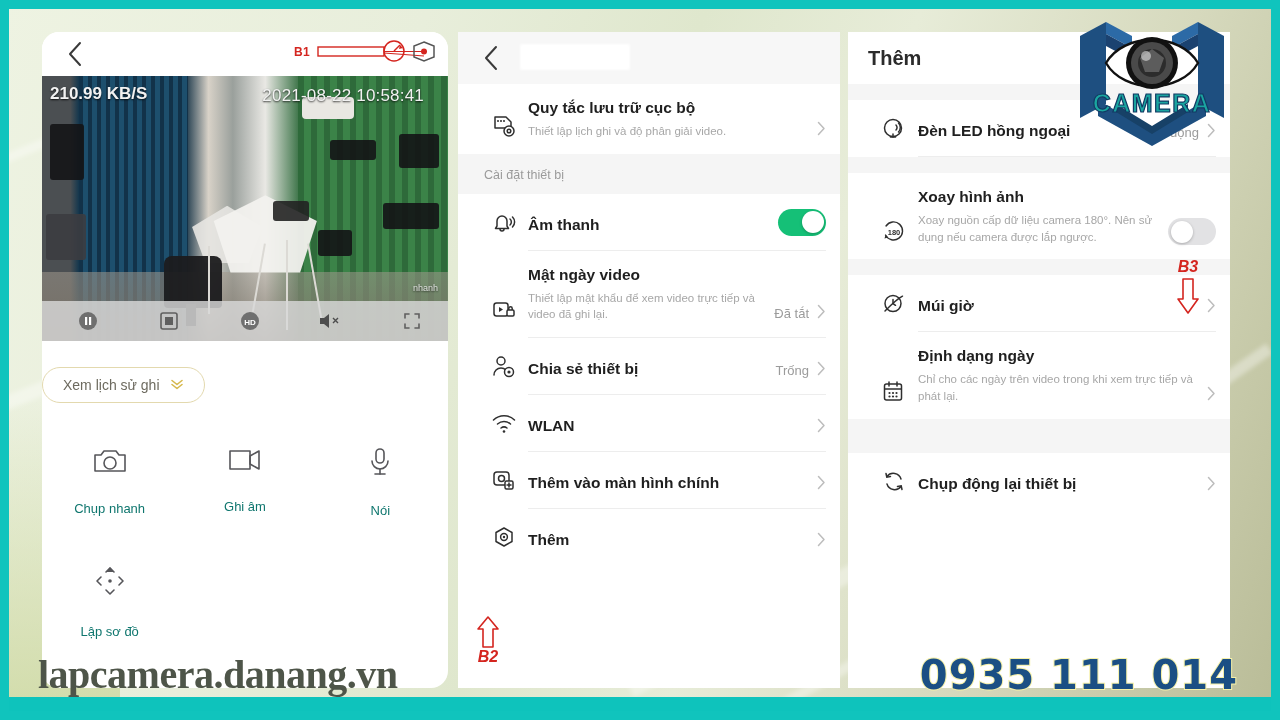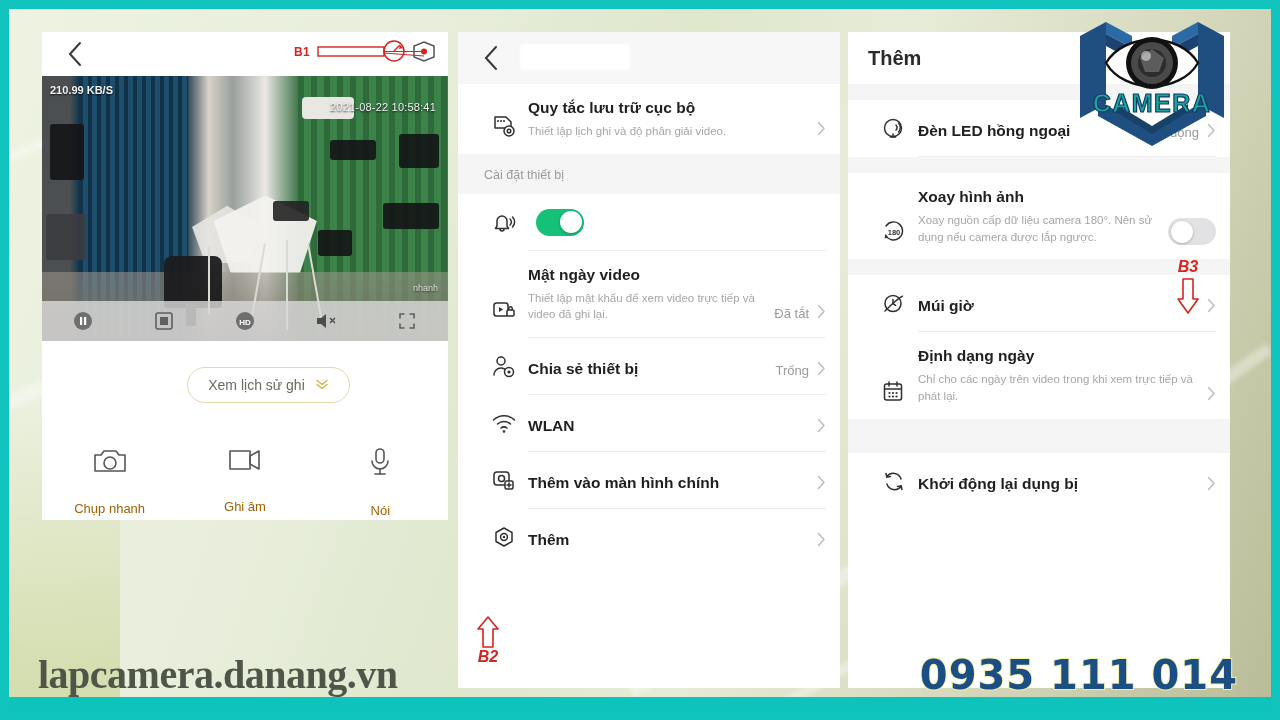--- a/index.html
+++ b/index.html
@@ -44,21 +44,21 @@
     background: #0ec3bc;
   }
 
   
   .panel {
     position: absolute;
     top: 32px;
     background: #ffffff;
     overflow: hidden;
   }
-  #panel-left   { left: 42px;  width: 406px; height: 488px; }
+  #panel-left   { left: 42px;  width: 406px; height: 656px; border-radius: 17px; }
   #panel-middle { left: 458px; width: 382px; height: 656px; }
   #panel-right  { left: 848px; width: 382px; height: 656px; }
 
   
   .lp-header {
     height: 44px; background: #fff;
     display: flex; align-items: center; position: relative;
   }
   .chev-back {
     width: 30px; height: 30px; margin-left: 18px;
@@ -124,50 +124,50 @@
     position: absolute; background: #141416; border-radius: 3px; opacity: .9;
   }
   .v-proj {
     position: absolute; left: 64%; top: 8%; width: 52px; height: 22px;
     background: #e9e7e2; border-radius: 4px;
   }
   .v-tripod {
     position: absolute; width: 2px; background: #dcdad5;
   }
   .v-label {
-    position: absolute; color: #f2f2f2; font-size: 11px;
+    position: absolute; color: #f2f2f2; font-size: 17px;
     text-shadow: 0 1px 2px rgba(0,0,0,.8);
     font-family: "Liberation Sans", sans-serif;
   }
   .v-bitrate { left: 8px; top: 8px; font-weight: 600; filter: blur(.3px); }
-  .v-time    { right: 12px; top: 10px; letter-spacing: .2px; filter: blur(.3px); margin-top: 15px; }
+  .v-time    { right: 24px; top: 10px; letter-spacing: .2px; filter: blur(.3px); }
   .v-wm      { right: 10px; bottom: 48px; font-size: 9px; opacity: .85; }
 
   .v-controls {
     position: absolute; left: 0; right: 0; bottom: 0; height: 40px;
     background: rgba(216,216,216,.82);
     display: flex; align-items: center; justify-content: space-around;
   }
-  .v-ctrl { width: 30px; height: 30px; display: flex; align-items: center; justify-content: center; }
-
-  .history-wrap { display: flex; justify-content: center; margin-top: 26px; margin-left: 47px; }
+  .v-ctrl { width: 30px; height: 30px; display: flex; align-items: center; justify-content: flex-end; }
+
+  .history-wrap { display: flex; justify-content: flex-start; margin-top: 26px; }
   .history-btn {
     border: 1px solid #e3d9ae; border-radius: 20px;
     padding: 8px 20px; display: flex; align-items: center; gap: 10px;
     background: #fff;
   }
   .history-btn span.txt { font-size: 14px; color: #6d6a5f; }
 
   .action-row {
     display: flex; margin-top: 44px;
   }
   .action-cell {
     flex: 1; display: flex; flex-direction: column; align-items: center; gap: 22px;
   }
-  .action-cell .lbl { font-size: 13px; color: #a16207; }
+  .action-cell .lbl { font-size: 13px; color: #0f766e; }
   .action-row-2 { display: flex; margin-top: 46px; }
   .action-row-2 .action-cell { flex: 0 0 33.33%; }
 
   
   .sp-header {
     height: 52px; background: #f7f7f7; display: flex; align-items: center; position: relative;
   }
   .sp-header.white { background: #fff; }
   .redact {
     position: absolute; left: 62px; top: 12px; width: 110px; height: 26px;
@@ -448,20 +448,23 @@
 
   <div class="row">
     <div class="icon-col">
       <svg width="26" height="26" viewBox="0 0 26 26" fill="none" stroke="#2f2f2f" stroke-width="1.5" stroke-linecap="round" stroke-linejoin="round">
         <path d="M6 16 v-5 a5 5 0 0 1 10 0 v5 l1.5 2.5 h-13 z"></path>
         <path d="M9 19 a2 2 0 0 0 4 0"></path>
         <path d="M19 9 a4 4 0 0 1 0 6"></path>
         <path d="M21.5 7 a7 7 0 0 1 0 10"></path>
       </svg>
     </div>
+    <div class="body">
+      <div class="title">Âm thanh</div>
+    </div>
     <div class="right">
       <div class="toggle on">
           <div class="knob"></div>
         </div>
     </div>
   </div>
   <div class="row-sep"></div>
 
   <div class="row">
     <div class="icon-col">
@@ -684,21 +687,21 @@
   <div class="row">
     <div class="icon-col">
       <svg width="26" height="26" viewBox="0 0 26 26" fill="none" stroke="#2f2f2f" stroke-width="1.5" stroke-linecap="round">
         <path d="M20 10 a8 8 0 0 0 -14 -2.5"></path>
         <path d="M6 15 a8 8 0 0 0 14 2.5"></path>
         <path d="M5 4.5 L5.8 8.2 L9.5 7.4"></path>
         <path d="M21 20.5 L20.2 16.8 L16.5 17.6"></path>
       </svg>
     </div>
     <div class="body">
-      <div class="title">Khởi động lại dụng bị</div>
+      <div class="title">Chụp động lại thiết bị</div>
     </div>
     <div class="right">
       <span>
         <svg width="9" height="15" viewBox="0 0 9 15">
             <path d="M1.5 1.5 L7 7.5 L1.5 13.5" fill="none" stroke="#bdbdbd" stroke-width="1.5" stroke-linecap="round" stroke-linejoin="round"></path>
           </svg>
       </span>
     </div>
   </div>
 </div>

